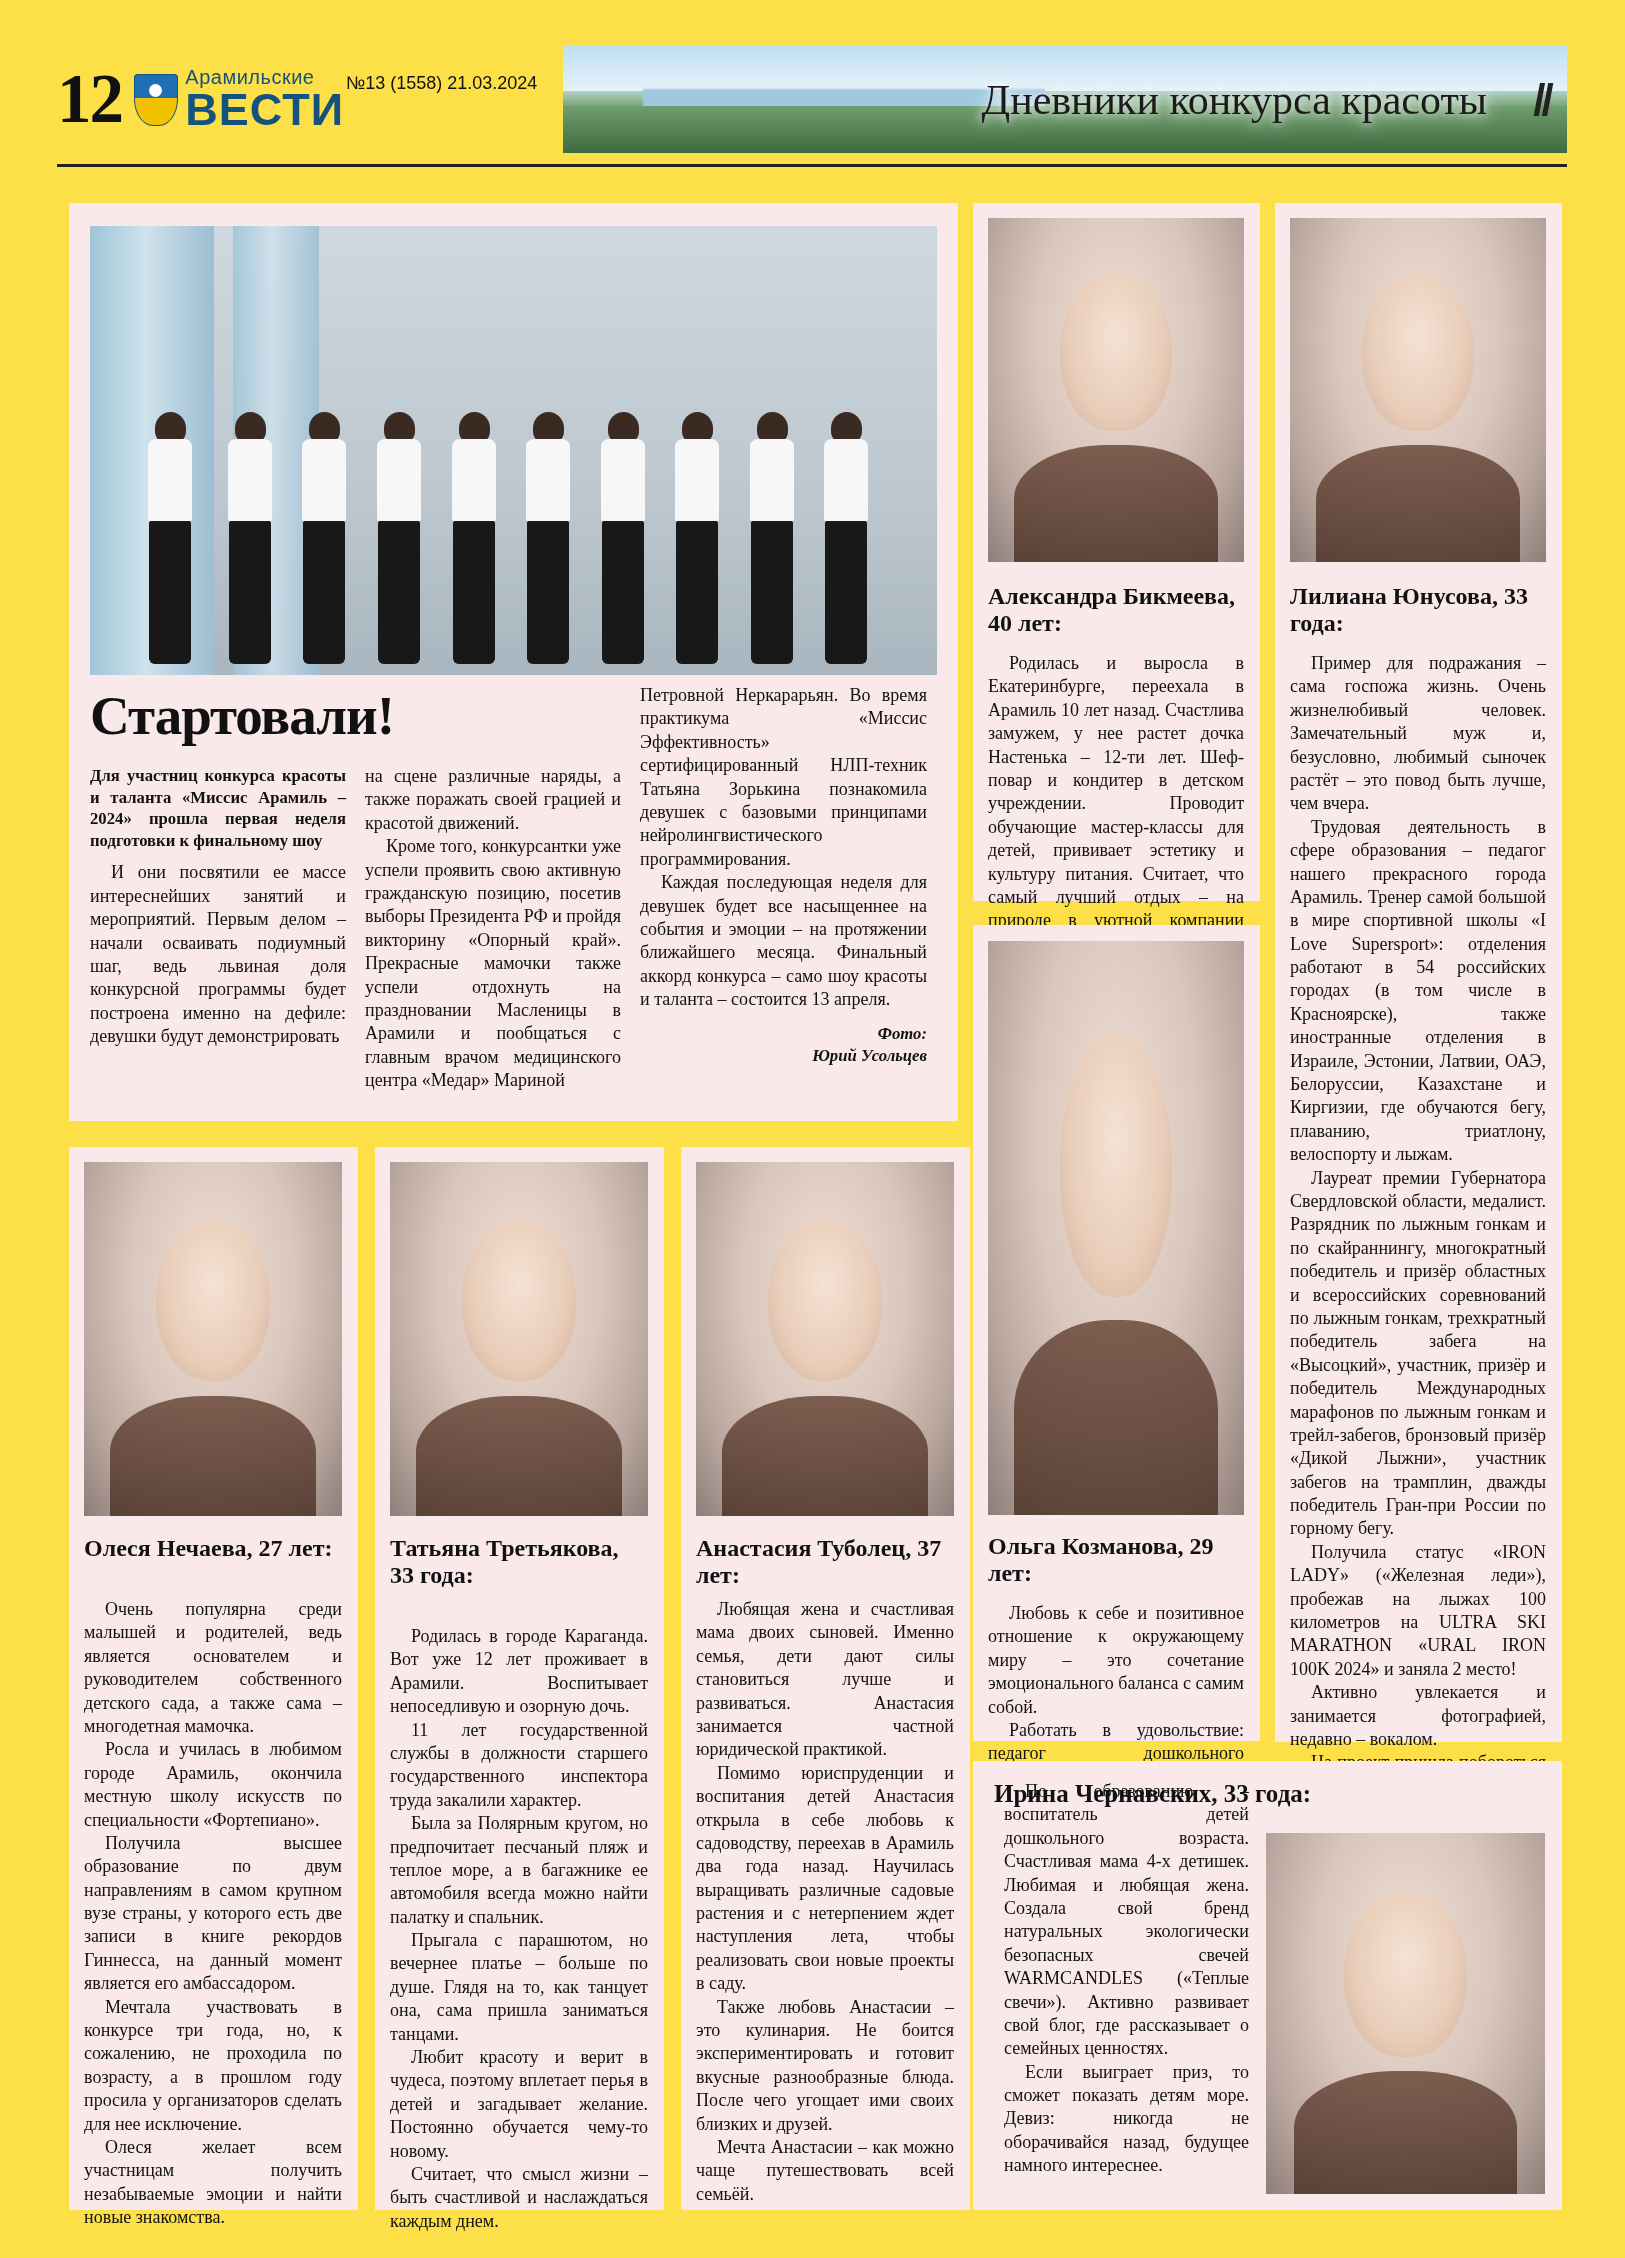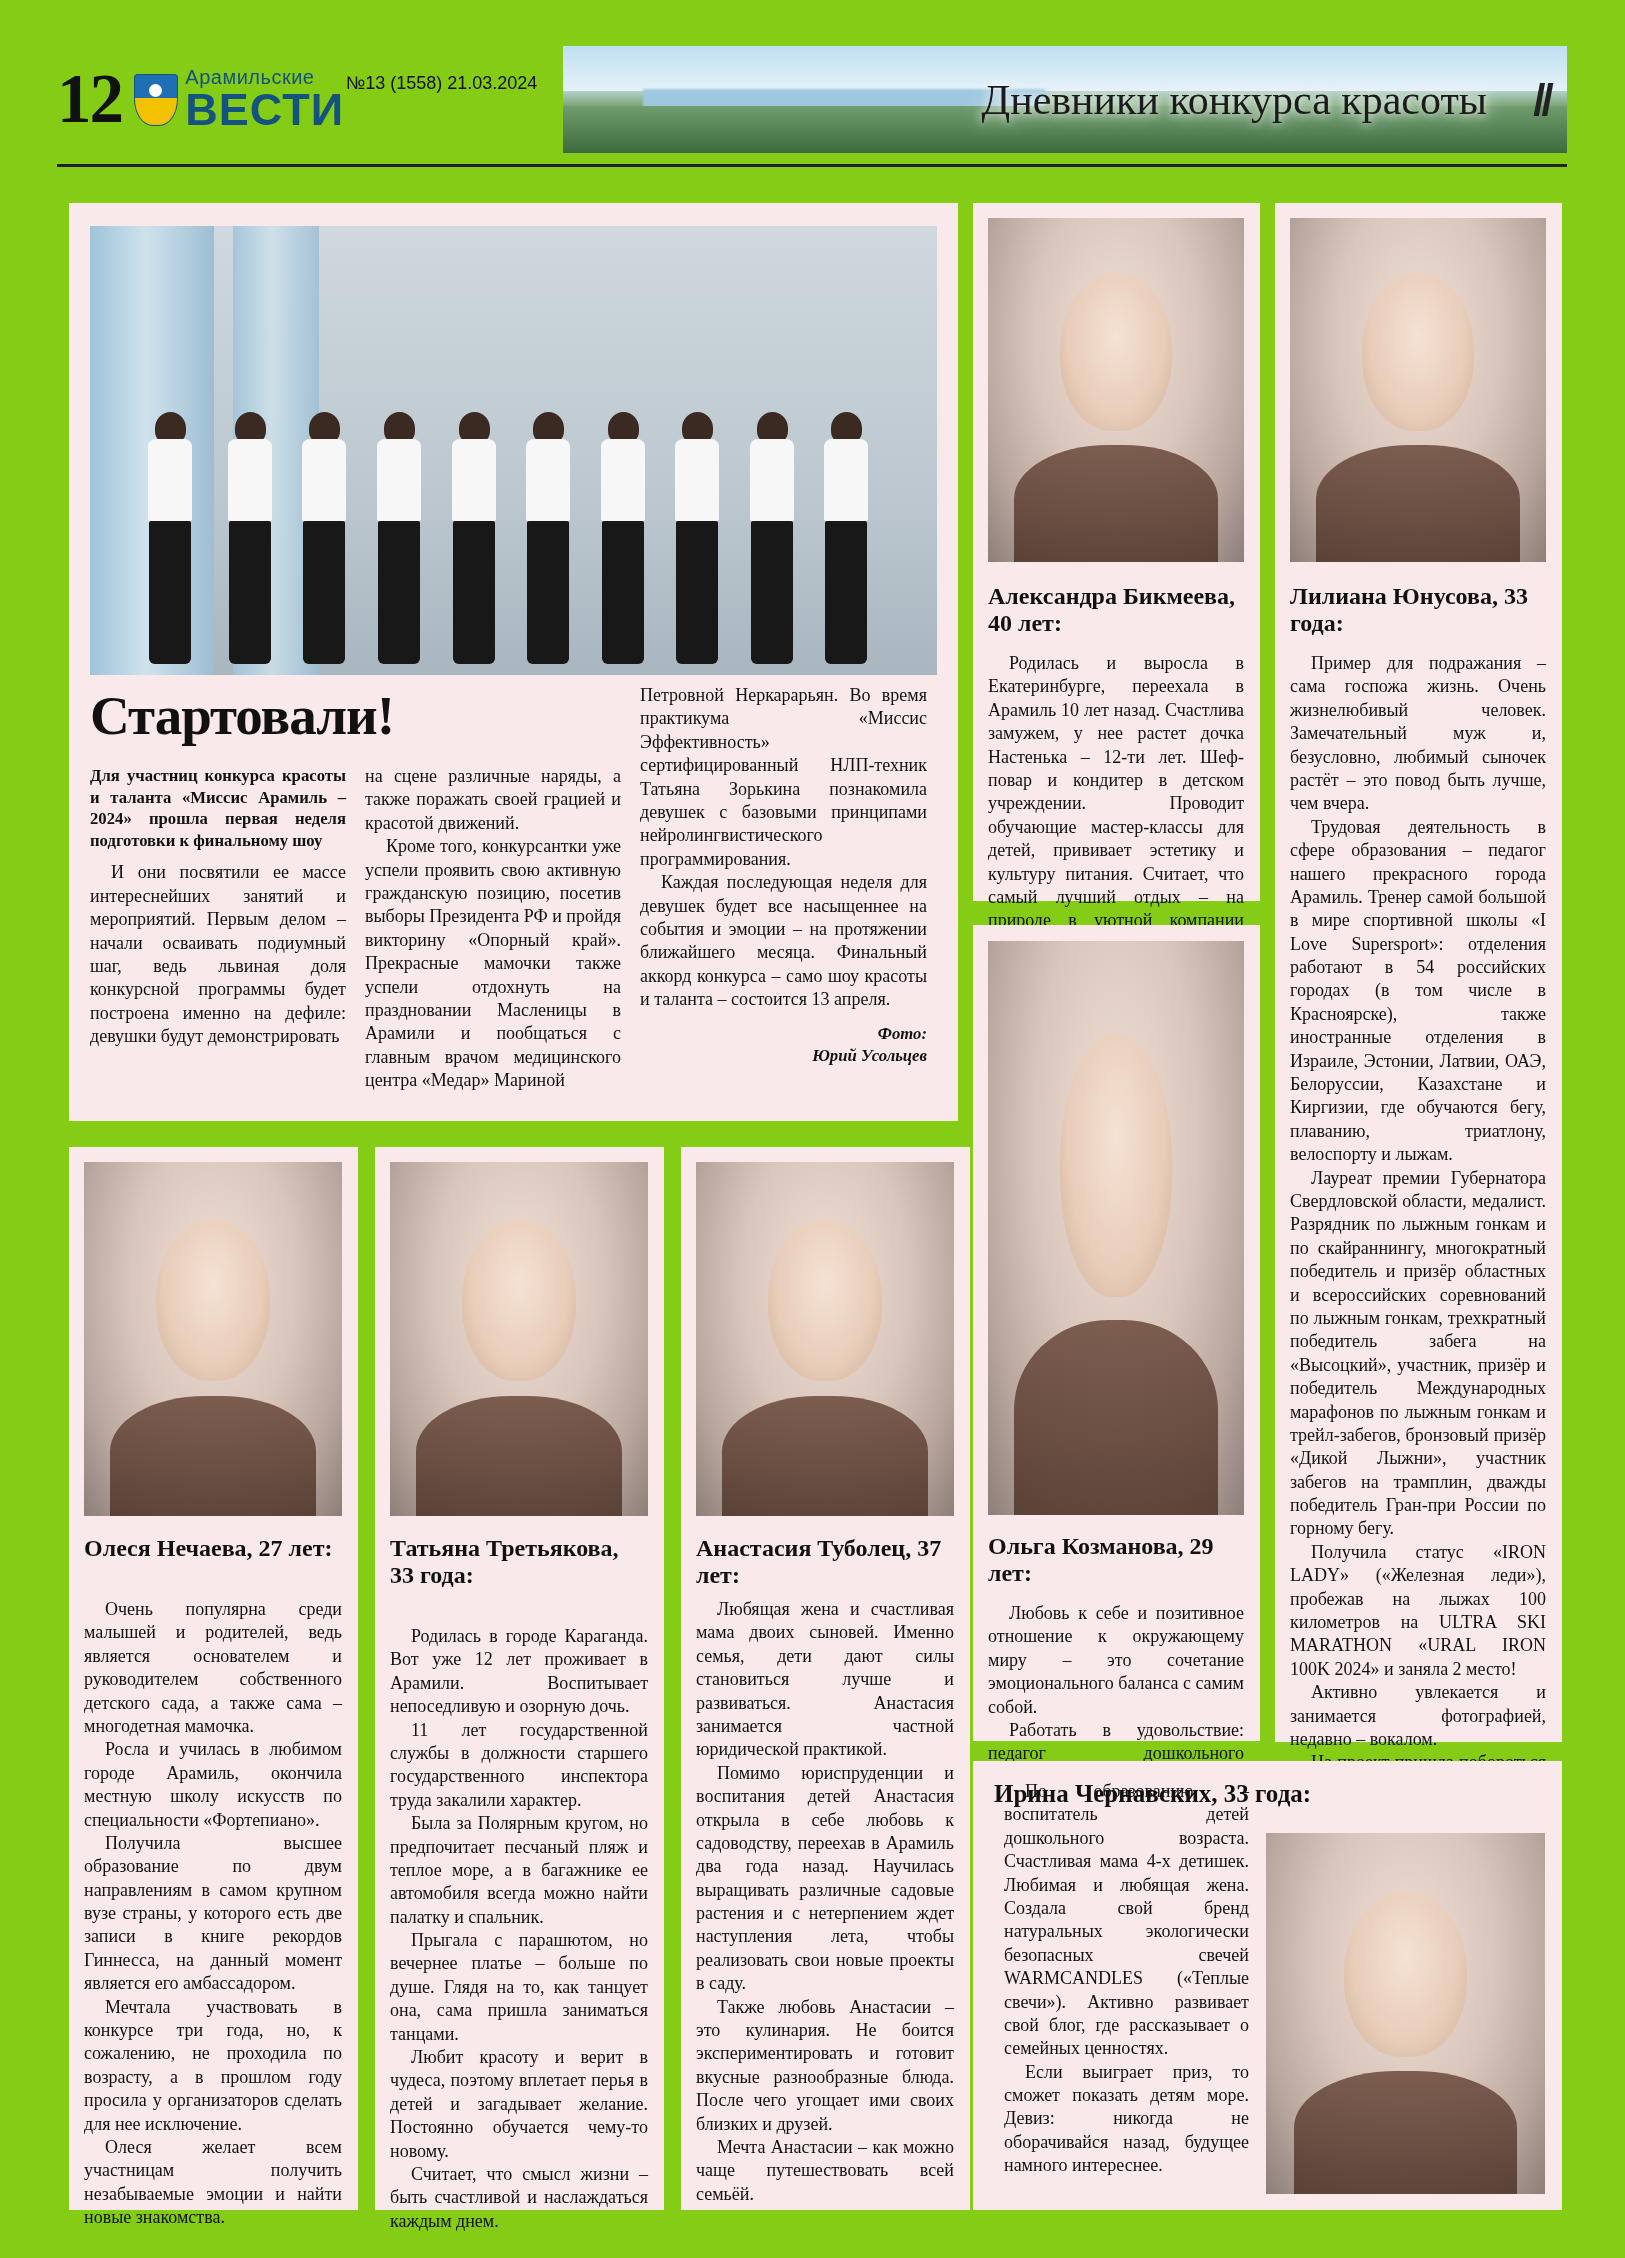--- a/index.html
+++ b/index.html
@@ -12,21 +12,21 @@
     height: 2259px;
     font-family: "Liberation Serif", serif;
     color: #111111;
     position: relative;
     overflow: hidden;
   }
   .page {
     position: relative;
     width: 1626px;
     height: 2259px;
-    background: #84cc16;
+    background: #fde047;
     box-sizing: border-box;
     padding: 0;
   }
 
   
   .masthead {
     position: absolute;
     left: 57px;
     top: 46px;
     width: 1510px;

